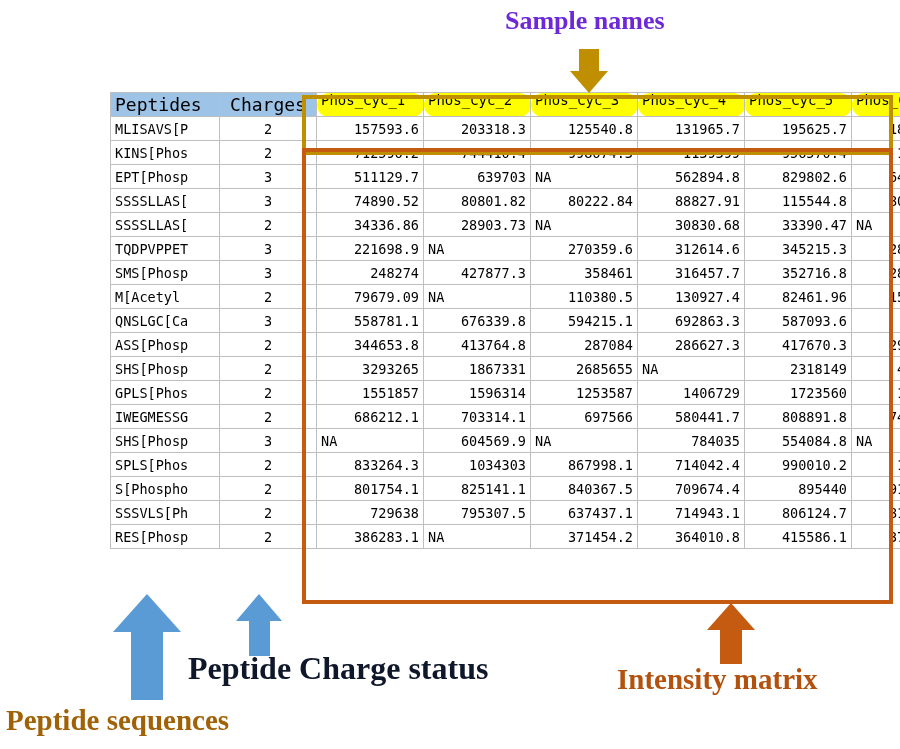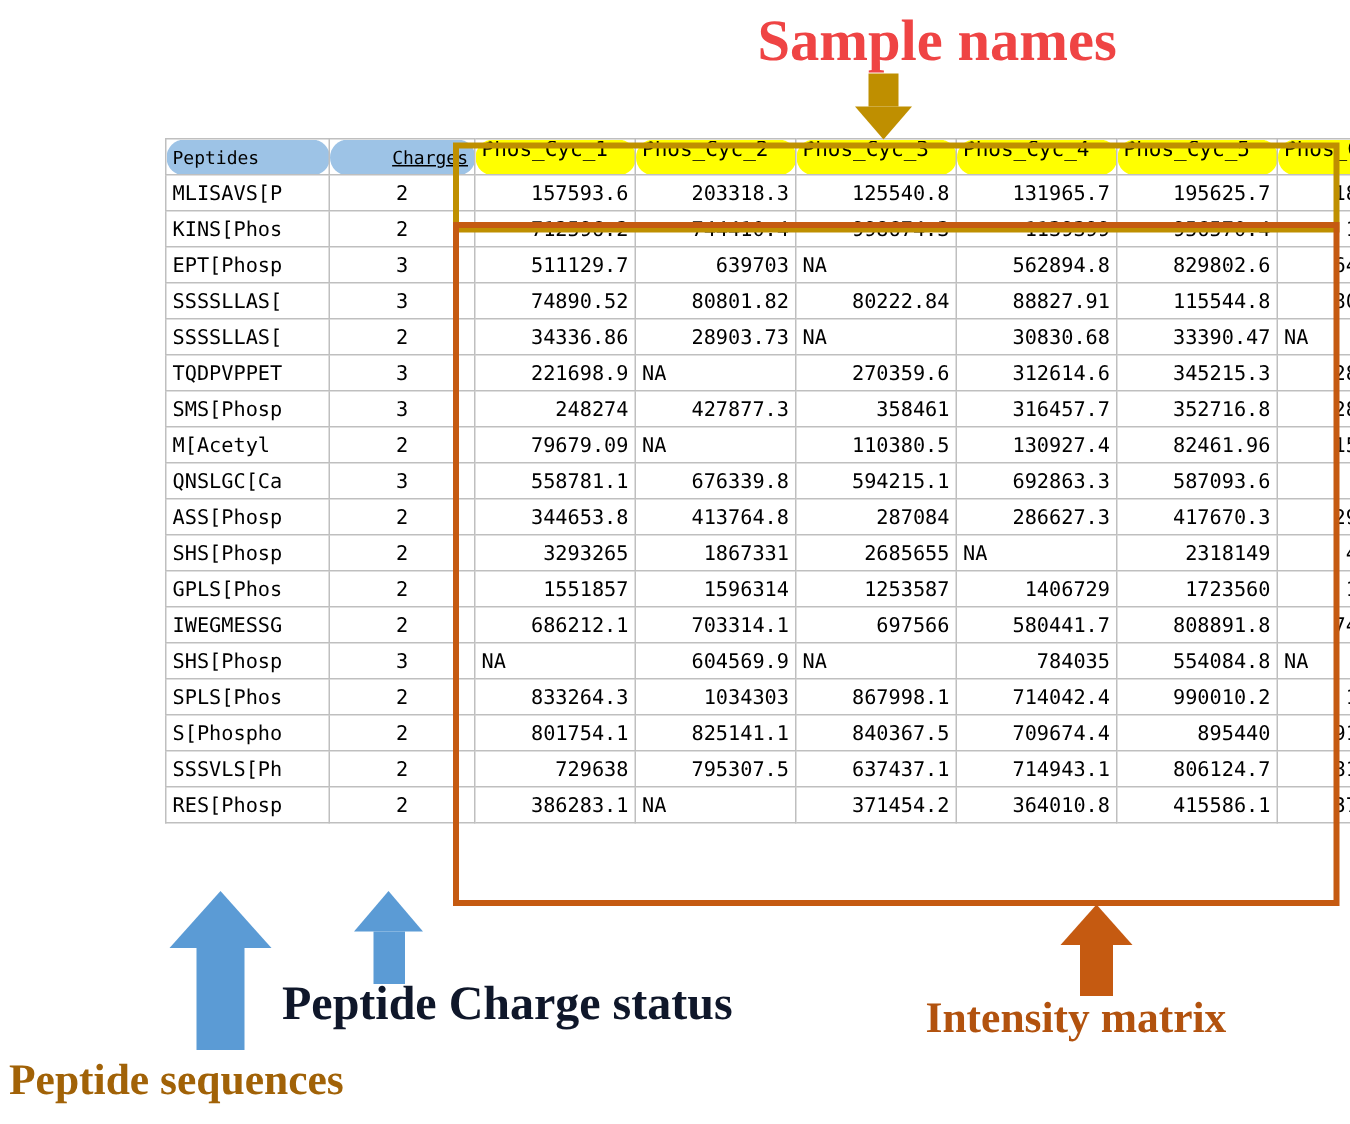--- a/index.html
+++ b/index.html
@@ -19,22 +19,22 @@
   .anno-label {
     position: absolute;
     font-family: "Liberation Serif", serif;
     font-weight: bold;
     white-space: nowrap;
     line-height: 1;
   }
   #anno-sample-names {
     left: 505px;
     top: 8px;
-    font-size: 39px;
-    color: #ef4444;
+    font-size: 26px;
+    color: #6d28d9;
   }
   #anno-peptide-sequences {
     left: 6px;
     top: 706px;
     font-size: 29px;
     color: #a16207;
   }
   #anno-peptide-charge {
     left: 188px;
     top: 652px;
@@ -148,24 +148,23 @@
   }
   .col-pep   { width: 100px; }
   .col-chg   { width: 88px;  }
   .col-val   { width: 98px;  }
 
   .hdr-pep, .hdr-chg {
     background: #9DC3E6 !important;
     text-align: left;
     height: 42px;
     vertical-align: middle;
-    font-size: 12px;
-    border-radius: 12px;
-  }
-  .hdr-chg { text-align: right; text-decoration: underline; }
+    font-size: 18px;
+  }
+  .hdr-chg { text-align: center; }
 
   .hdr-sample {
     background: #FFFF00 !important;
     text-align: left;
     height: 42px;
     vertical-align: top;
     font-size: 14px;
     line-height: 1.05;
     padding-top: 3px;
     white-space: normal;

